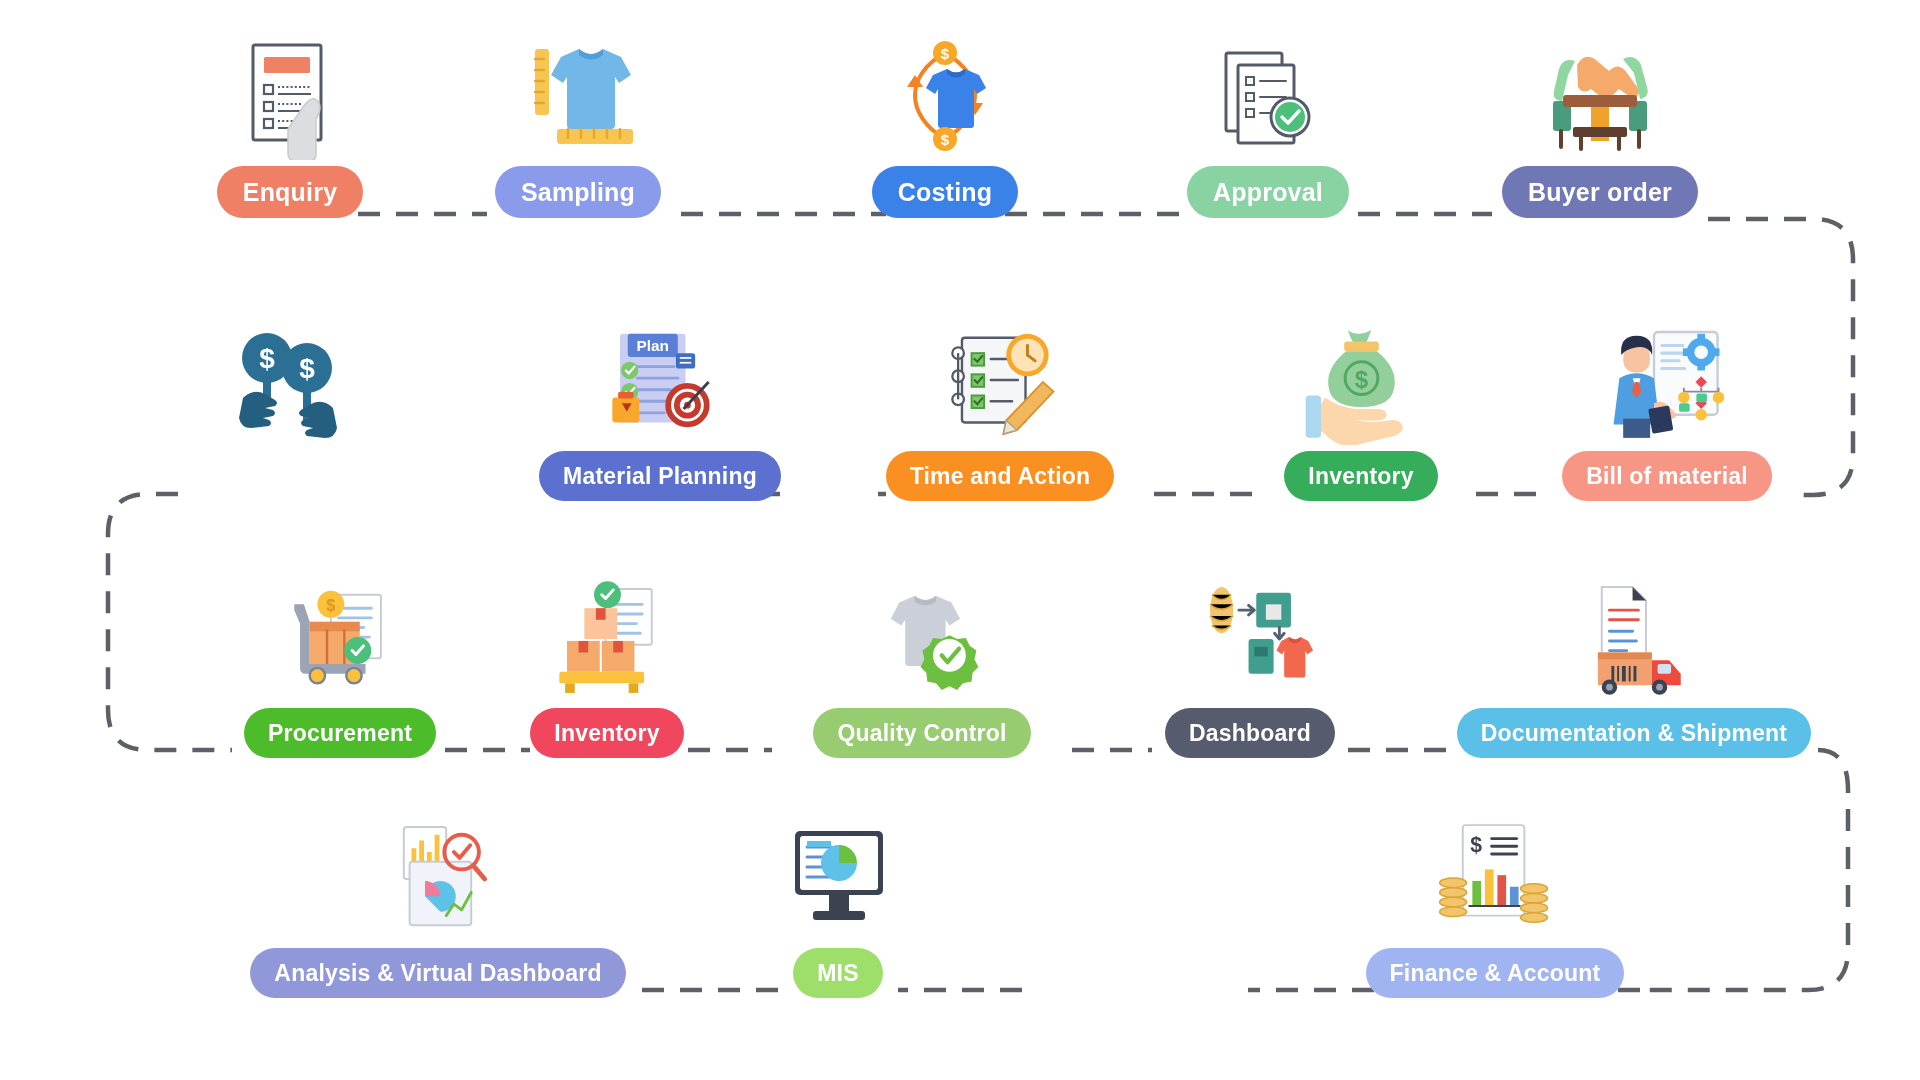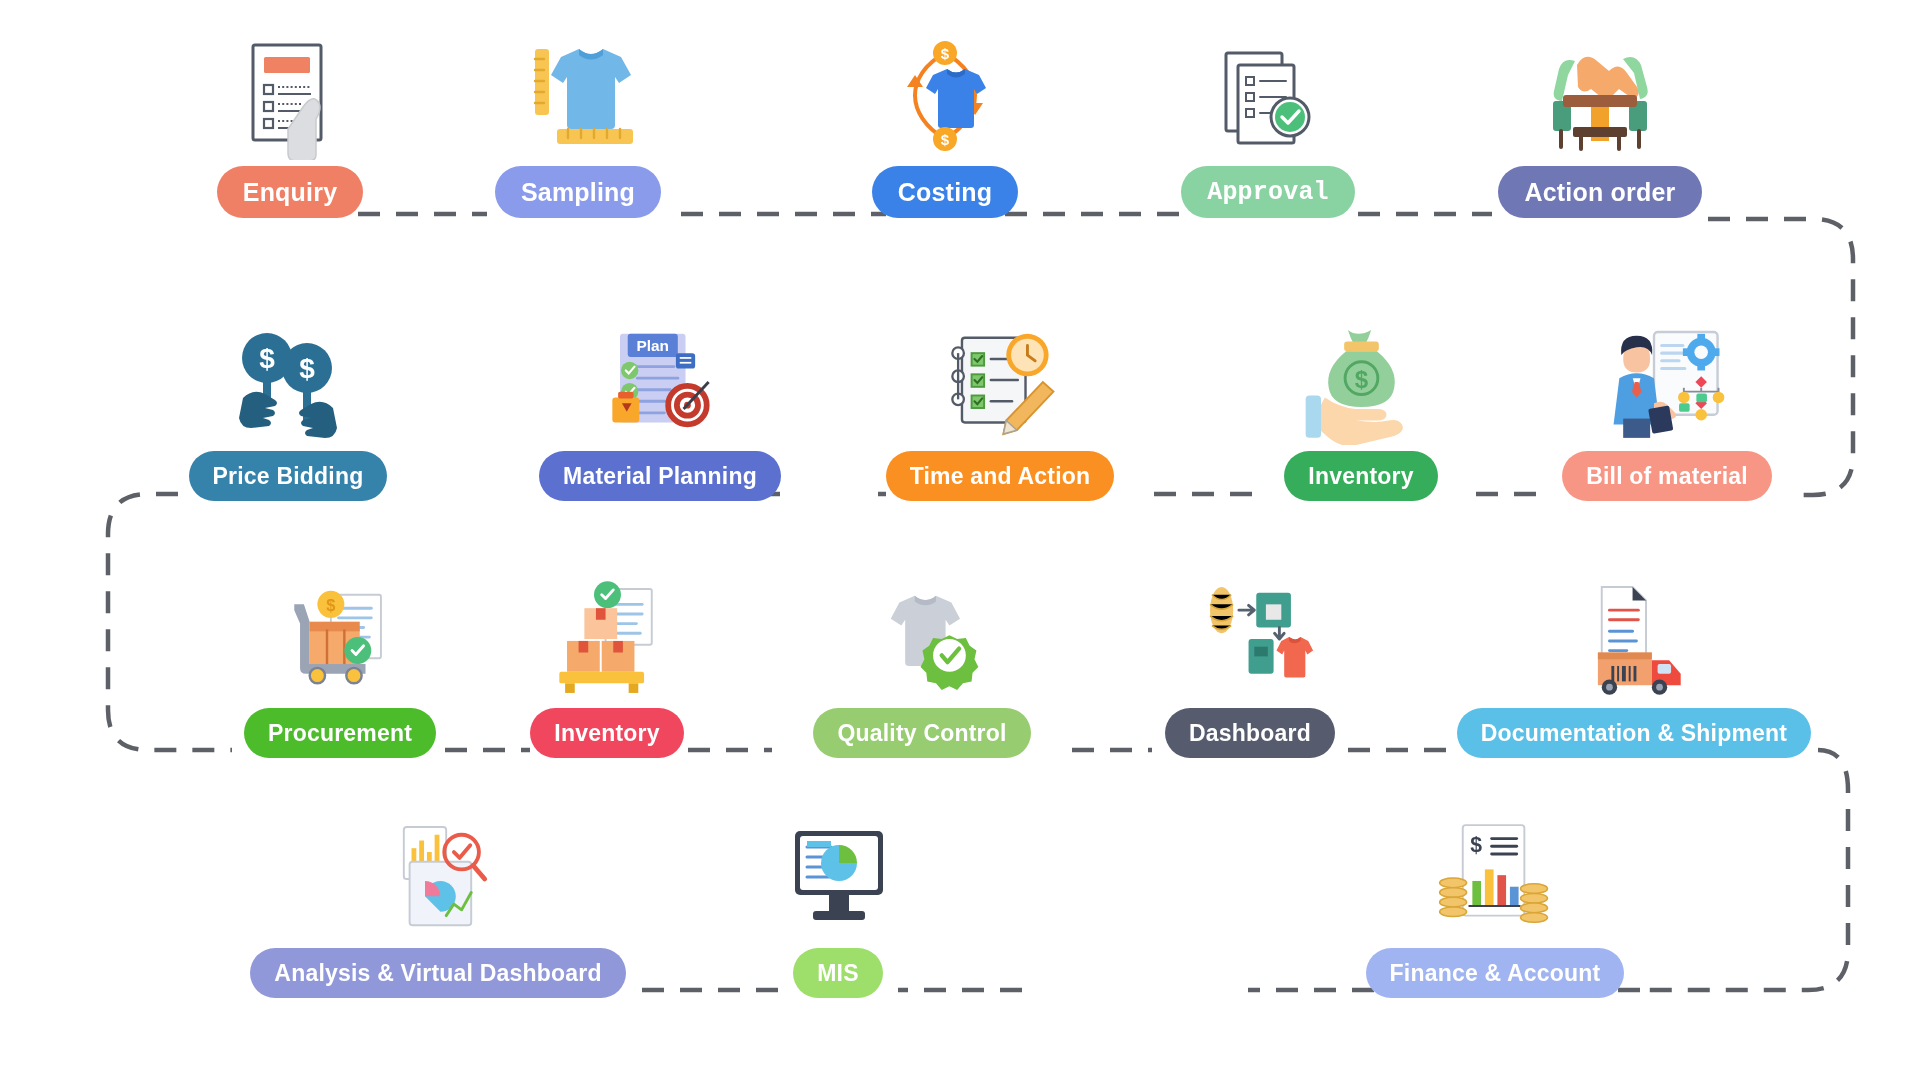--- a/index.html
+++ b/index.html
@@ -156,21 +156,21 @@
         <path d="M62 34 q9 7 18 0 l0 5 q-9 7 -18 0 z" fill="#2d6bc8"></path>
         <circle cx="60" cy="18" r="12" fill="#f9a726"></circle>
           <text x="60" y="24" text-anchor="middle" font-size="15" font-weight="bold" fill="#fff" font-family="'Liberation Sans',sans-serif">$</text>
         <circle cx="60" cy="104" r="12" fill="#f9a726"></circle>
           <text x="60" y="110" text-anchor="middle" font-size="15" font-weight="bold" fill="#fff" font-family="'Liberation Sans',sans-serif">$</text>
       </svg>
     </div>
     <div class="pill pill-lg" style="background: rgb(59, 130, 232);">Costing</div>
   </div>
 
-  <div class="node" style="left:1178px; top:30px; width:180px;font-family:Liberation Mono, monospace;">
+  <div class="node" style="left:1178px; top:30px; width:180px;">
     <div class="node-icon">
       <svg width="120" height="125" viewBox="0 0 120 125">
         <rect x="18" y="18" width="56" height="78" rx="2" fill="#fff" stroke="#545b68" stroke-width="3"></rect>
         <rect x="30" y="30" width="56" height="78" rx="2" fill="#fff" stroke="#545b68" stroke-width="3"></rect>
         <g fill="none" stroke="#545b68" stroke-width="2">
           <rect x="38" y="42" width="8" height="8"></rect>
             <rect x="38" y="58" width="8" height="8"></rect>
             <rect x="38" y="74" width="8" height="8"></rect>
         </g>
         <g stroke="#545b68" stroke-width="2" stroke-linecap="round">
@@ -198,37 +198,36 @@
         <rect x="56" y="72" width="18" height="34" fill="#f0a22a"></rect>
         <rect x="38" y="92" width="54" height="10" rx="2" fill="#5e4030"></rect>
         <g stroke="#5e4030" stroke-width="4" stroke-linecap="round">
           <line x1="26" y1="96" x2="26" y2="112"></line>
             <line x1="104" y1="96" x2="104" y2="112"></line>
           <line x1="46" y1="102" x2="46" y2="114"></line>
             <line x1="84" y1="102" x2="84" y2="114"></line>
         </g>
       </svg>
     </div>
-    <div class="pill pill-lg" style="background: rgb(111, 119, 181);">Action order</div>
+    <div class="pill pill-lg" style="background: rgb(111, 119, 181);">Buyer order</div>
   </div>
 
   <div class="node" style="left:180px; top:315px; width:216px;">
     <div class="node-icon">
       <svg width="130" height="125" viewBox="0 0 130 125">
         <circle cx="44" cy="38" r="25" fill="#2b6f94"></circle>
         <text x="44" y="48" text-anchor="middle" font-size="28" font-weight="bold" fill="#fff" font-family="'Liberation Sans',sans-serif">$</text>
         <rect x="40" y="60" width="8" height="22" fill="#2b6f94"></rect>
         <circle cx="84" cy="48" r="25" fill="#2b6f94"></circle>
         <text x="84" y="58" text-anchor="middle" font-size="28" font-weight="bold" fill="#fff" font-family="'Liberation Sans',sans-serif">$</text>
         <rect x="80" y="70" width="8" height="32" fill="#2b6f94"></rect>
         <path d="M20 78 q10 -10 22 -4 l10 6 q4 3 0 6 l-10 2 l8 2 q4 3 0 6 l-10 2 l6 2 q4 3 0 6 l-18 2 q-10 0 -12 -10 z" fill="#255f80"></path>
         <path d="M110 88 q-10 -10 -22 -4 l-10 6 q-4 3 0 6 l10 2 l-8 2 q-4 3 0 6 l10 2 l-6 2 q-4 3 0 6 l18 2 q10 0 12 -10 z" fill="#255f80"></path>
       </svg>
     </div>
-    <div class="pill pill-md" style="background: rgb(53, 130, 171);">Price Bidding</div>
   </div>
 
   <div class="node" style="left:880px; top:315px; width:240px;">
     <div class="node-icon">
       <svg width="135" height="125" viewBox="0 0 135 125">
         <rect x="28" y="16" width="66" height="88" rx="3" fill="#f5f6f8" stroke="#545b68" stroke-width="2.5"></rect>
         <g fill="#7dc86c" stroke="#4e9b3f" stroke-width="2">
           <rect x="38" y="32" width="13" height="13"></rect>
             <rect x="38" y="54" width="13" height="13"></rect>
             <rect x="38" y="76" width="13" height="13"></rect>

